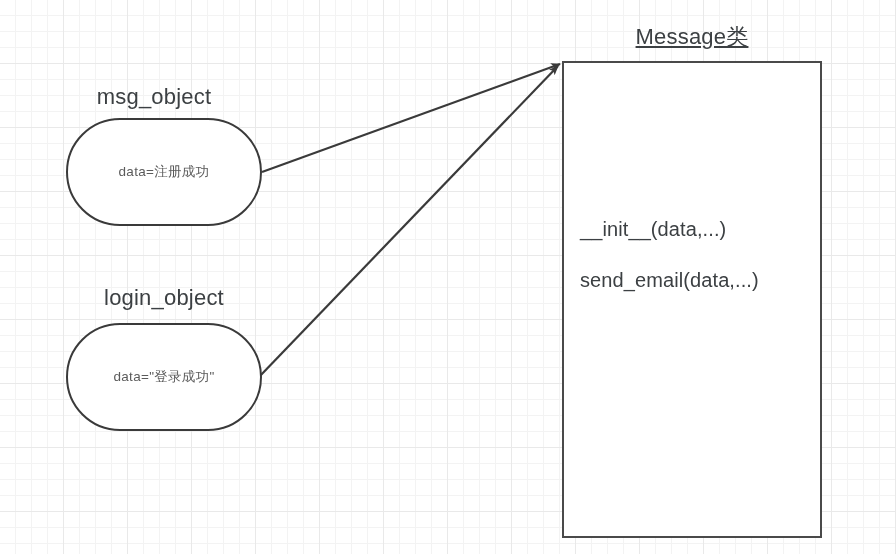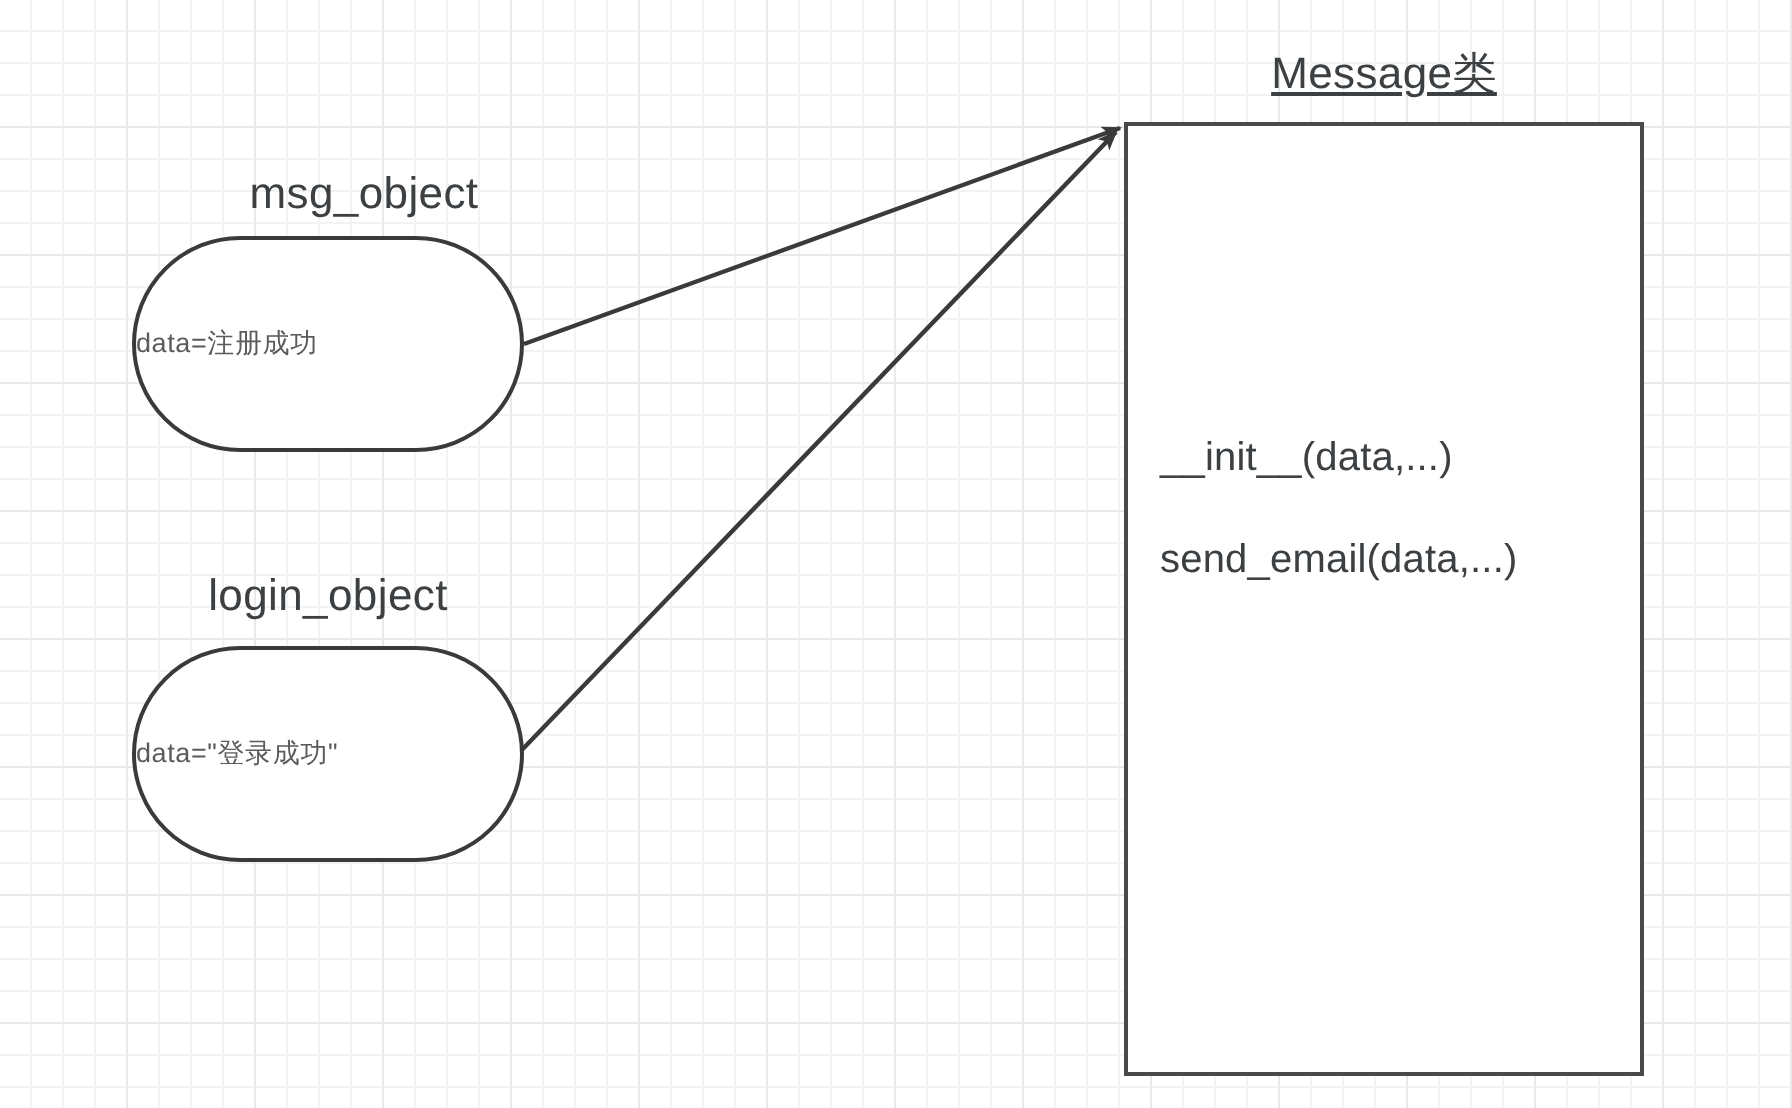--- a/index.html
+++ b/index.html
@@ -41,33 +41,34 @@
 
   
   .node-title {
     position: absolute;
     font-size: 22px;
     color: #3c4043;
     white-space: nowrap;
     letter-spacing: 0.2px;
     text-align: center;
   }
-  #title-msg-object   { left: 84px;  top: 84px;  width: 196px; }
+  #title-msg-object   { left: 56px;  top: 84px;  width: 196px; }
   #title-login-object { left: 66px;  top: 285px; width: 196px; }
   #title-message-class{ left: 562px; top: 22px;  width: 260px; text-decoration: underline; }
 
   
   .object-box {
     position: absolute;
     box-sizing: border-box;
     border: 2px solid #3a3a3a;
     border-radius: 54px;
     background: #ffffff;
     display: flex;
     align-items: center;
+    justify-content: center;
   }
   #box-msg-object   { left: 66px; top: 118px; width: 196px; height: 108px; }
   #box-login-object { left: 66px; top: 323px; width: 196px; height: 108px; }
 
   .object-text {
     font-size: 13.5px;
     color: #5b5b5b;
     white-space: nowrap;
     letter-spacing: 0.3px;
   }

